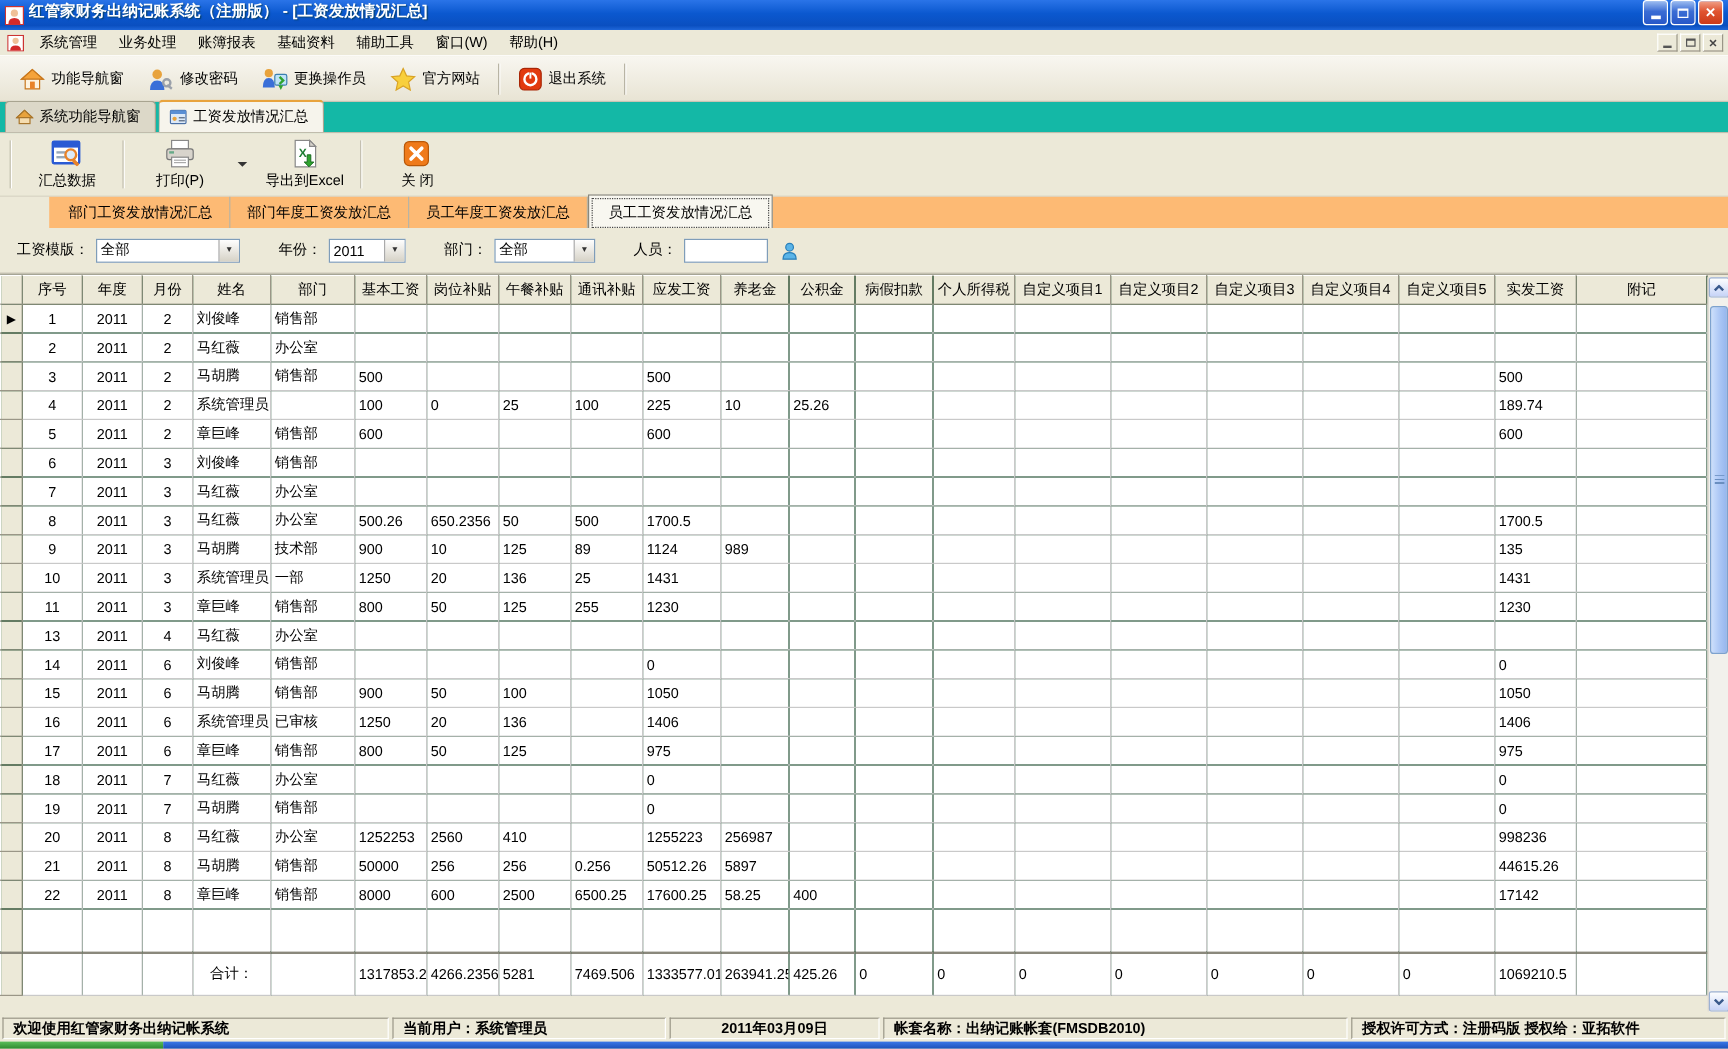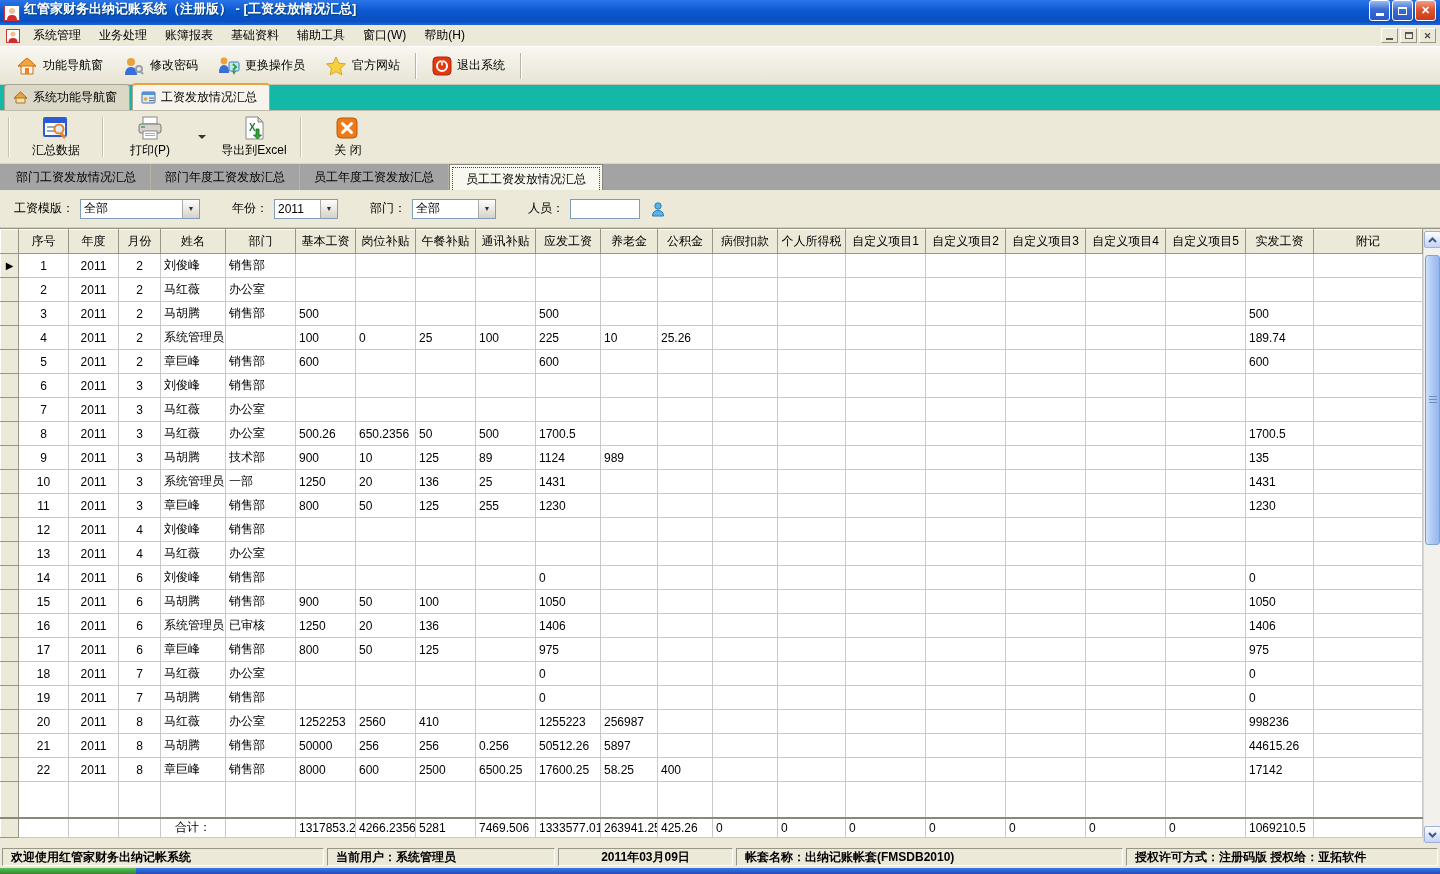--- a/index.html
+++ b/index.html
@@ -46,21 +46,21 @@
   
   .bigbar { height:53px; display:flex; align-items:center; background:#ece9d8; padding:0 4px;
     border-bottom:1px solid #d8d4c4; }
   .big-btn { width:84px; height:48px; display:flex; flex-direction:column; align-items:center; justify-content:center;
     gap:2px; border-radius:3px; cursor:default; }
   .big-sep { width:2px; height:40px; margin:0 4px; border-left:1px solid #c4c0b0; border-right:1px solid #fff; }
   .drop-arrow { width:0; height:0; border-left:4px solid transparent; border-right:4px solid transparent;
     border-top:4px solid #333; margin:0 6px; align-self:center; }
 
   
-  .subtabs { height:26px; display:flex; align-items:flex-start; background:#a3a3a3; padding:0 2px; }
+  .subtabs { height:26px; display:flex; align-items:center; background:#fdba74; padding:0 2px;margin-left:41px; }
   .subtab { padding:5px 14px; border-right:1px solid #b8b4a4; cursor:default; }
   .subtab.active { border:1px solid #8a887c; background:#f8f7f0; outline:1px dotted #444; outline-offset:-4px;
     padding:6px 16px; margin-bottom:-1px; }
 
   
   .filterbar { height:38px; display:flex; align-items:center; background:#ece9d8; padding:0 14px; gap:6px;
     border-bottom:1px solid #d0ccbc; }
   .f-label { margin-left:26px; }
   .f-label.first { margin-left:0; }
   .combo { width:120px; height:20px; background:#fff; border:1px solid #7f9db9; display:flex; align-items:center; }
@@ -74,21 +74,21 @@
   
   .grid-area { position:relative; flex:1; background:#ece9d8; overflow:hidden; border-top:1px solid #9a9687; }
   table.grid { border-collapse:collapse; table-layout:fixed; width:1422px; background:#14532d; }
   .grid th { height:24px; background:#ece9d8; font-weight:normal; text-align:center;
     border:1px solid #9a9687; border-top-color:#fff; border-left-color:#fff; overflow:hidden; white-space:nowrap; }
   .grid td { height:24px; border:1px solid #c9c9c9; padding:0 3px; overflow:hidden; white-space:nowrap; background:#fff; }
   .grid td.sel { background:#ece9d8; border:1px solid #9a9687; border-top-color:#fff; border-left-color:#fff;
     text-align:center; padding:0; font-size:10px; }
   .grid td.c { text-align:center; }
   .grid tr.filler td { height:36px; }
-  .grid tr.totals td { border-top:2px solid #8a887c; height:20px; }
+  .grid tr.totals td { border-top:2px solid #8a887c; height:36px; }
   .grid tr.totals td.total-label { text-align:center; }
 
   
   .vscroll { position:absolute; top:2px; right:0; width:17px; height:612px; background:#f2f1ec;
     border-left:1px solid #dcd8cc; }
   .sb-btn { position:absolute; left:0; width:17px; height:17px; border-radius:2px;
     background:linear-gradient(180deg,#fdfefe,#c6d3f7); border:1px solid #9cb1d4;
     display:flex; align-items:center; justify-content:center; }
   .sb-btn.up { top:0; } .sb-btn.down { bottom:0; }
   .sb-thumb { position:absolute; left:1px; top:24px; width:15px; height:290px; border-radius:3px;
@@ -638,44 +638,20 @@
             <td></td>
             <td></td>
             <td></td>
             <td></td>
             <td></td>
             <td>1230</td>
             <td></td>
           </tr>
           <tr>
             <td class="sel"></td>
-            <td class="c">12</td>
-            <td class="c">2011</td>
-            <td class="c">4</td>
-            <td>刘俊峰</td>
-            <td>销售部</td>
-            <td></td>
-            <td></td>
-            <td></td>
-            <td></td>
-            <td></td>
-            <td></td>
-            <td></td>
-            <td></td>
-            <td></td>
-            <td></td>
-            <td></td>
-            <td></td>
-            <td></td>
-            <td></td>
-            <td></td>
-            <td></td>
-          </tr>
-          <tr>
-            <td class="sel"></td>
             <td class="c">13</td>
             <td class="c">2011</td>
             <td class="c">4</td>
             <td>马红薇</td>
             <td>办公室</td>
             <td></td>
             <td></td>
             <td></td>
             <td></td>
             <td></td>

